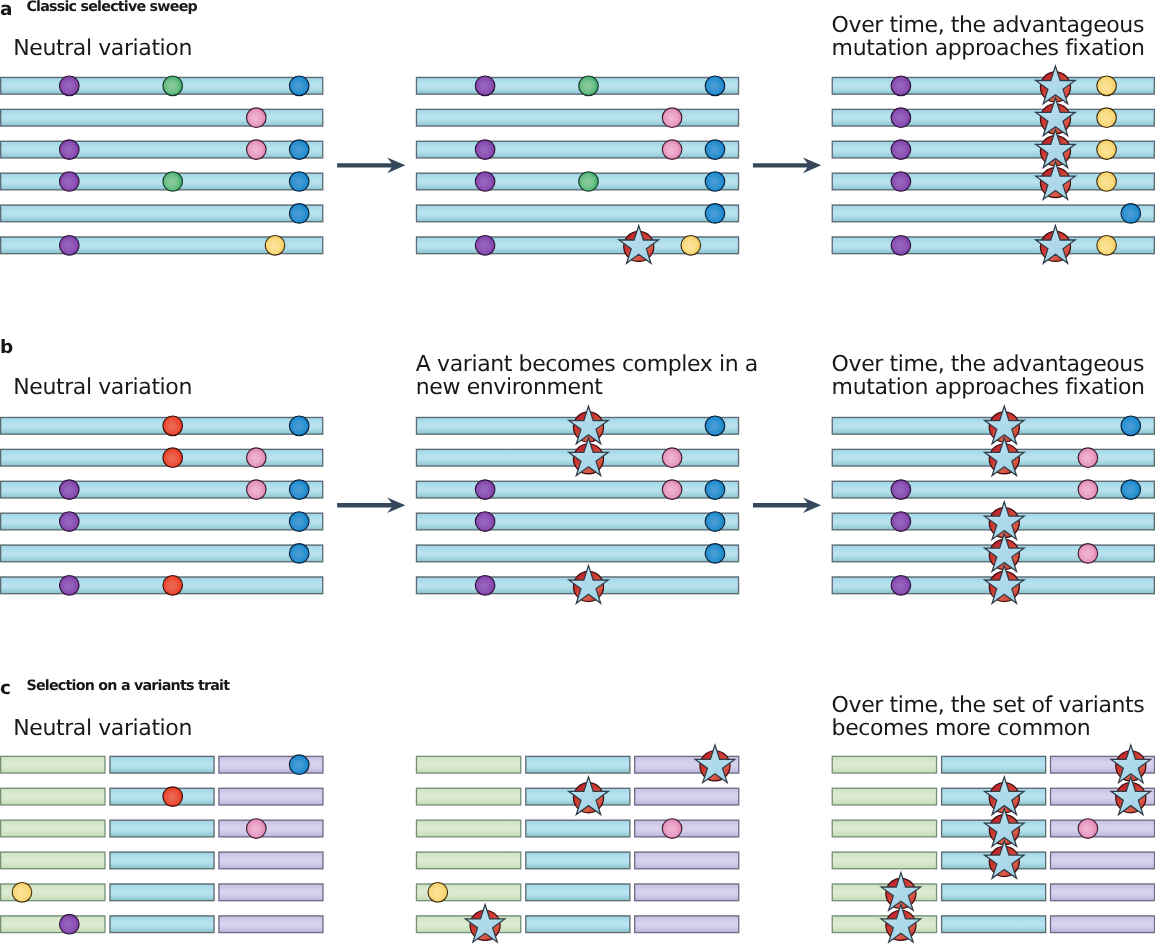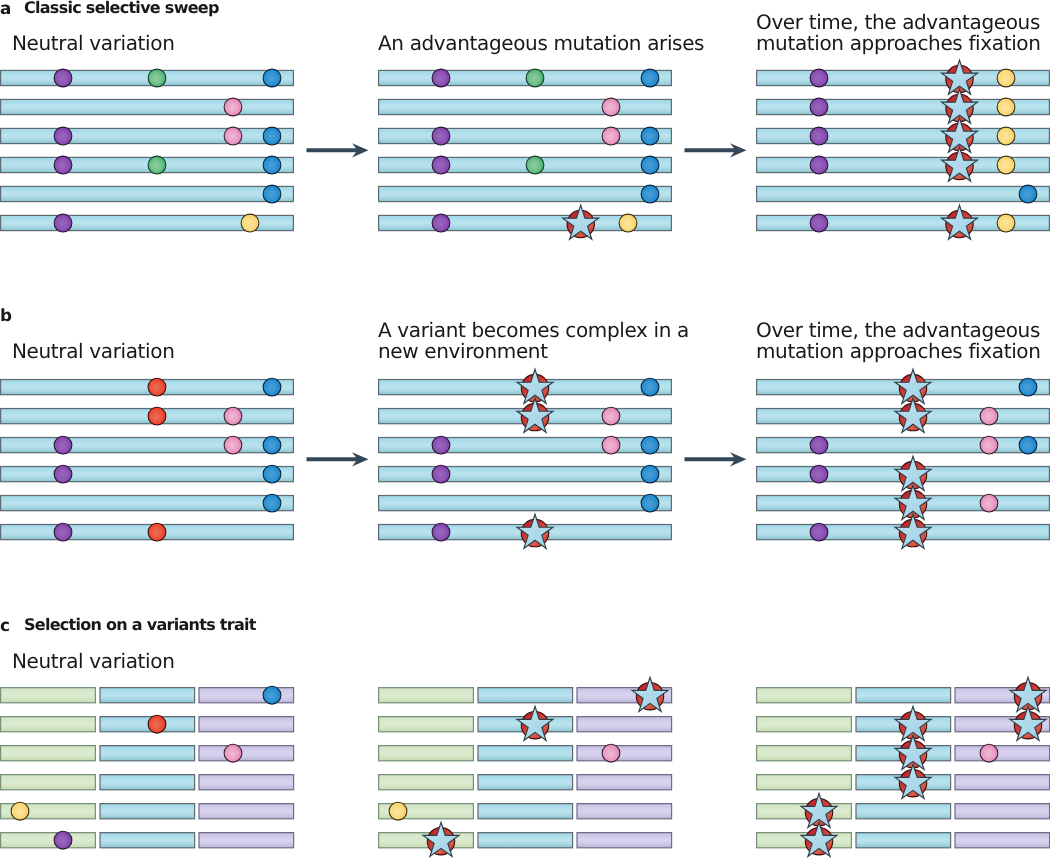--- a/index.html
+++ b/index.html
@@ -2,52 +2,53 @@
 <html><head>
 <meta charset="utf-8">
 <style>
   html,body{margin:0;padding:0;background:#ffffff;}
   body{width:1050px;height:858px;position:relative;overflow:hidden;
        font-family:"DejaVu Sans", sans-serif;color:#181818;
        -webkit-font-smoothing:antialiased;text-rendering:geometricPrecision;}
   #fig{position:absolute;left:0;top:0;width:1050px;height:858px;}
   .panel-letter,.panel-title,.col-head{position:absolute;transform:translateZ(0);}
   .panel-letter{font-weight:bold;font-size:16.8px;letter-spacing:-0.72px;line-height:1;}
-  .panel-title {font-weight:bold;font-size:16px;letter-spacing:-0.72px;line-height:1;
+  .panel-title {font-weight:bold;font-size:13px;letter-spacing:-0.72px;line-height:1;
                 white-space:pre;}
   .col-head    {font-size:20px;letter-spacing:-0.36px;line-height:21px;white-space:pre;}
   .c1{left:12px}   .c2{left:378px} .c3{left:756px}
   .lt{left:0px}   .tt{left:24px}
   .pa-t{top:-0.4px}  .pa-h1{top:33.2px}  .pa-h2{top:33.2px}  .pa-h3{top:12.2px}
   .pb-t{top:307px}   .pb-h1{top:341.1px} .pb-h2{top:320.1px} .pb-h3{top:320.1px}
   .pc-t{top:616.5px} .pc-h1{top:650.5px} .pc-h2{top:629.5px} .pc-h3{top:629.5px}
   svg{display:block;position:absolute;left:0;top:0}
 </style>
 </head>
 <body>
 
 <div id="fig">
 
   <div class="panel-letter lt pa-t">a</div>
   <div class="panel-title tt pa-t">Classic selective sweep</div>
   <div class="col-head c1 pa-h1">Neutral variation</div>
-  <div class="col-head c2 pa-h2">An advantageous mutation arises</div>
   <div class="col-head c3 pa-h3">Over time, the advantageous
 mutation approaches fixation</div>
 
   <div class="panel-letter lt pb-t">b</div>
   <div class="col-head c1 pb-h1">Neutral variation</div>
   <div class="col-head c2 pb-h2">A variant becomes complex in a
 new environment</div>
   <div class="col-head c3 pb-h3">Over time, the advantageous
 mutation approaches fixation</div>
 
   <div class="panel-letter lt pc-t">c</div>
   <div class="panel-title tt pc-t">Selection on a variants trait</div>
   <div class="col-head c1 pc-h1">Neutral variation</div>
+  <div class="col-head c3 pc-h3">Over time, the set of variants
+becomes more common</div>
 
   <svg id="graphics" width="1050" height="858" viewBox="0 0 1050 858">
     <defs id="grad-defs">
         <linearGradient id="bar-cyan" x1="0" y1="0" x2="0" y2="1">
           <stop offset="0%" stop-color="#6d9cac"></stop>
           <stop offset="7%" stop-color="#a3d8e8"></stop>
           <stop offset="28%" stop-color="#b0dfec"></stop>
           <stop offset="50%" stop-color="#bae3ee"></stop>
           <stop offset="70%" stop-color="#aedbe7"></stop>
           <stop offset="86%" stop-color="#9acfdb"></stop>

